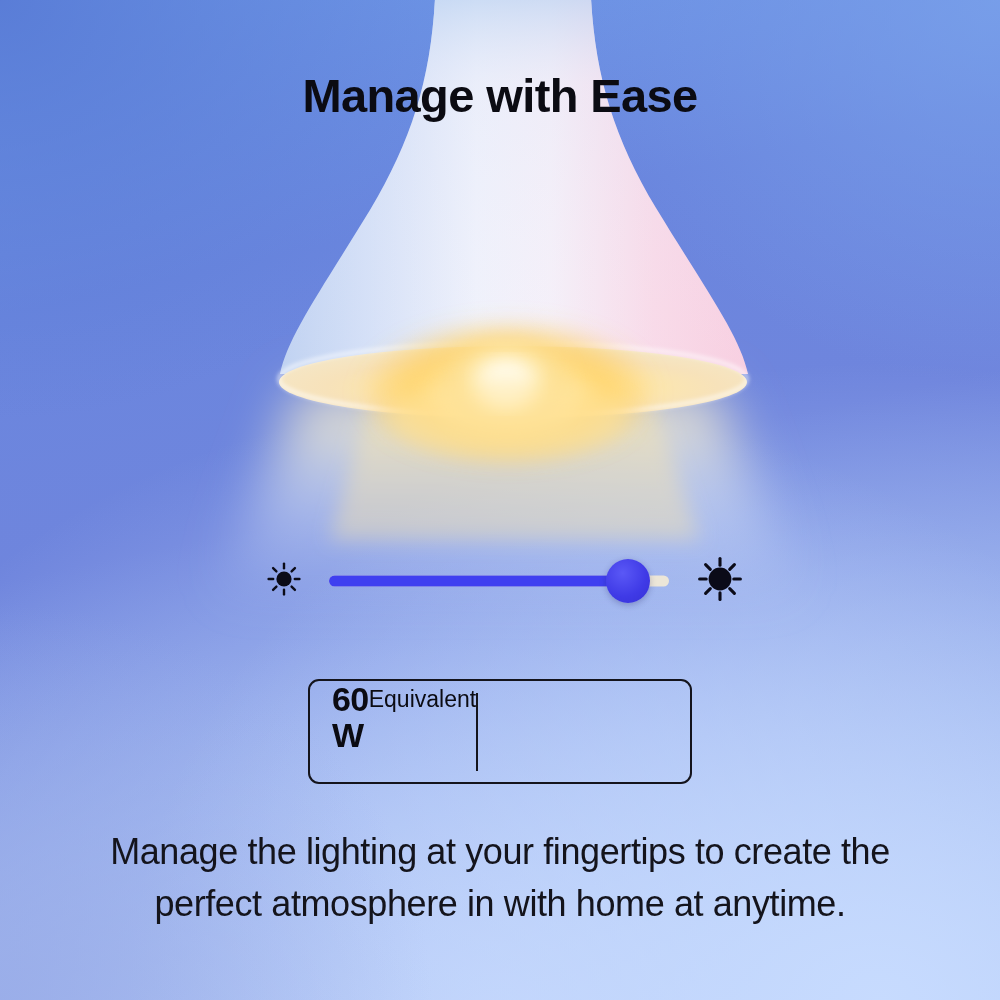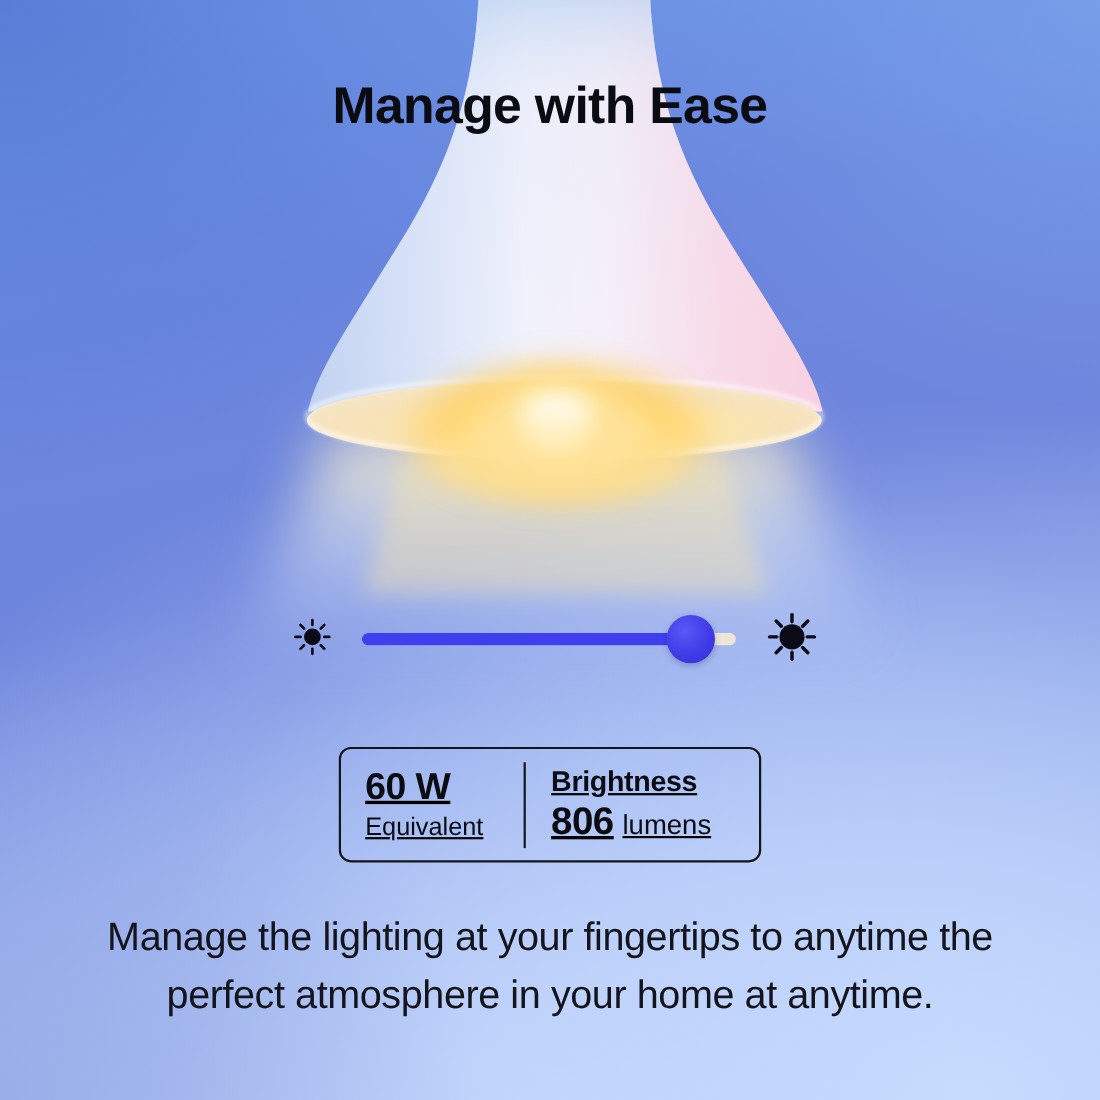--- a/index.html
+++ b/index.html
@@ -79,21 +79,21 @@
 
   
   #spec-box{
     position:absolute; left:308px; top:679px;
     width:384px; height:105px;
     border:2px solid #14141c;
     border-radius:11px;
     display:flex; align-items:stretch;
     z-index:7;
   }
-  .spec-cell{ display:flex; flex-direction:column; justify-content:center;text-decoration:underline; }
+  .spec-cell{ display:flex; flex-direction:row; justify-content:center; }
   #spec-cell-wattage{
     width:166px; padding-left:22px;
     align-items:flex-start;
   }
   #spec-divider{
     width:2px; background:#14141c;
     align-self:center; height:78px;
     flex:0 0 auto;
   }
   #spec-cell-brightness{
@@ -263,24 +263,17 @@
   </div>
 
   <div id="spec-box" style="border-color: rgb(20, 20, 28);">
     <div class="spec-cell" id="spec-cell-wattage">
       <span id="wattage-value">60 W</span>
       <span id="wattage-label">Equivalent</span>
     </div>
 
     <div id="spec-divider" style="background: rgb(20, 20, 28);"></div>
 
-    <div class="spec-cell" id="spec-cell-brightness">
-      <span id="brightness-label">Brightness</span>
-      <span id="brightness-row">
-        <span id="brightness-value">806</span>
-        <span id="brightness-unit">lumens</span>
-      </span>
-    </div>
   </div>
 
-  <div id="caption">Manage the lighting at your fingertips to anytime the perfect atmosphere in your home at anytime.</div>
+  <div id="caption">Manage the lighting at your fingertips to create the perfect atmosphere in with home at anytime.</div>
 
 </div>
 
 </body></html>

